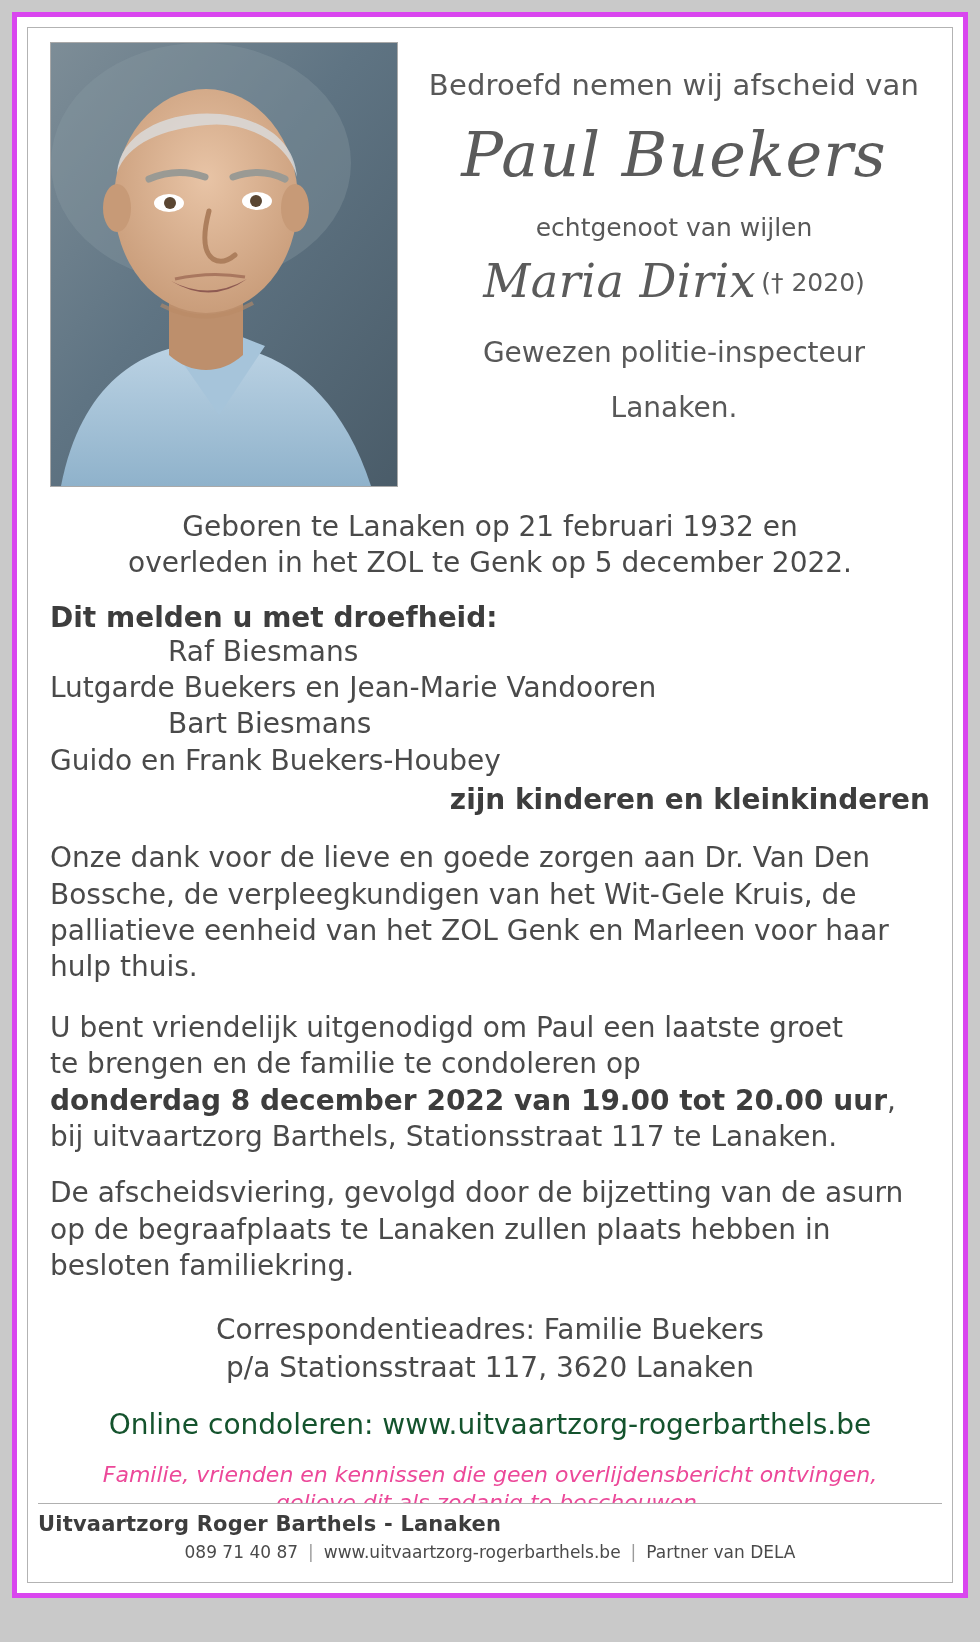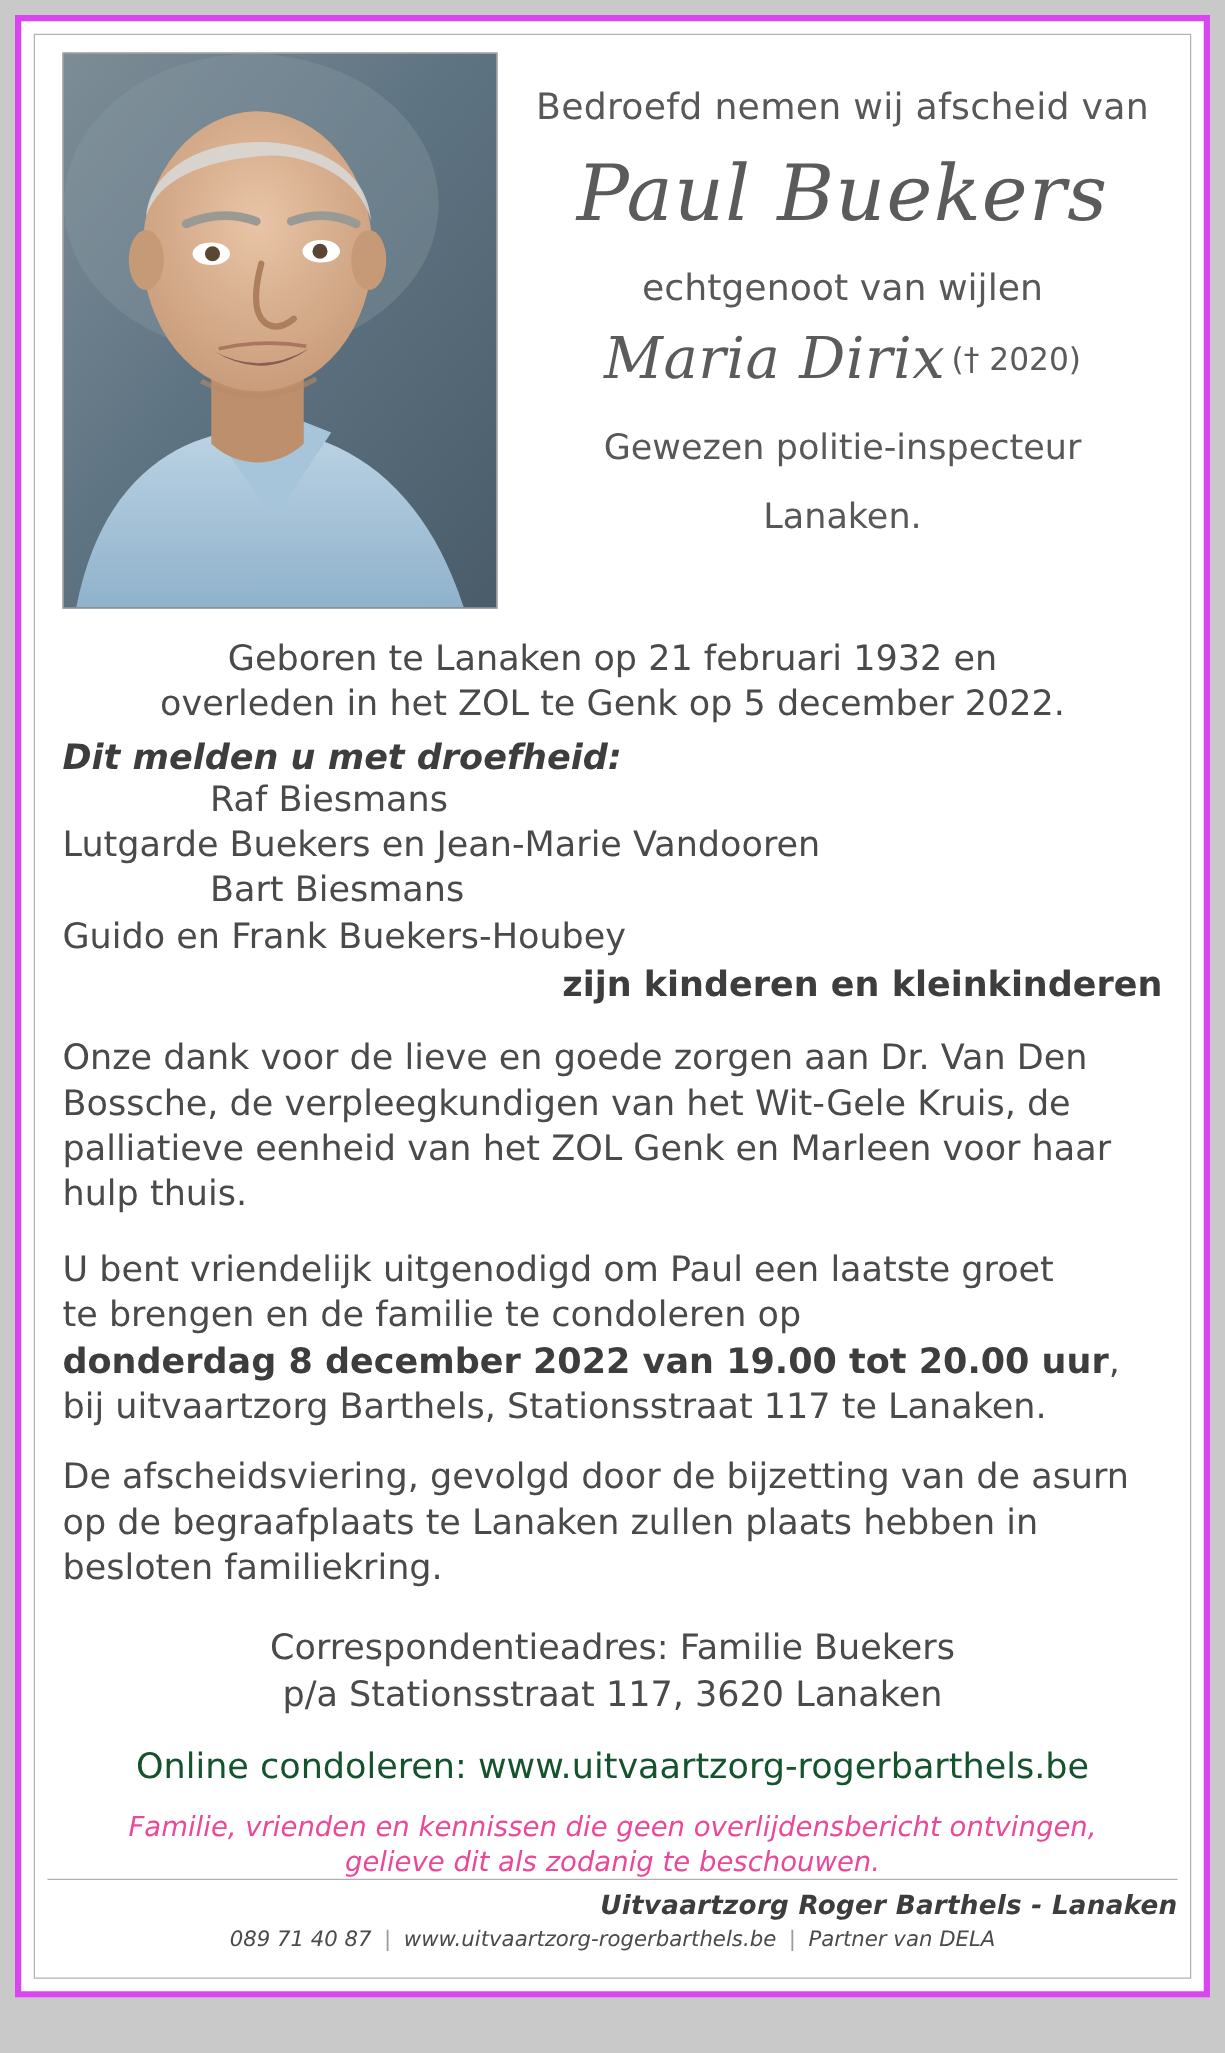--- a/index.html
+++ b/index.html
@@ -59,21 +59,21 @@
     font-family: "DejaVu Serif", serif;
     font-style: italic;
     font-size: 62px;
     font-weight: 400;
     color: #5b5b5b;
     margin-top: 16px;
     letter-spacing: 1px;
     white-space: nowrap;
   }
   .line-echtgenoot {
-    font-size: 29px;
+    font-size: 25px;
     margin-top: 22px;
   }
   .spouse-row {
     margin-top: 12px;
     white-space: nowrap;
   }
   .spouse-name {
     font-family: "DejaVu Serif", serif;
     font-style: italic;
     font-size: 46px;
@@ -97,23 +97,22 @@
   
   .birth {
     text-align: center;
     font-size: 28px;
     line-height: 1.28;
     margin-top: 22px;
     color: #4a4a4a;
   }
   .announce-title {
     font-size: 28px;
-    font-style: italic;
     font-weight: bold;
-    margin-top: 8px;
+    margin-top: 20px;
     color: #3d3d3d;
   }
   .fam-line {
     font-size: 28px;
     line-height: 1.3;
     color: #4a4a4a;
   }
   .fam-indent { padding-left: 118px; }
   .fam-right {
     text-align: right;
@@ -152,22 +151,21 @@
     color: #ec4899;
   }
 
   
   .footer {
     position: absolute;
     left: 10px; right: 10px; bottom: 10px;
     border-top: 1px solid #b0b0b0;
     background: #fff;
     padding: 8px 0 10px 0;
-    text-align: right;
-    font-style: italic;
+    text-align: left;
   }
   .footer-title {
     font-size: 21px;
     font-weight: bold;
     color: #3d3d3d;
     letter-spacing: .2px;
   }
   .footer-sub {
     margin-top: 6px;
     font-size: 17px;

